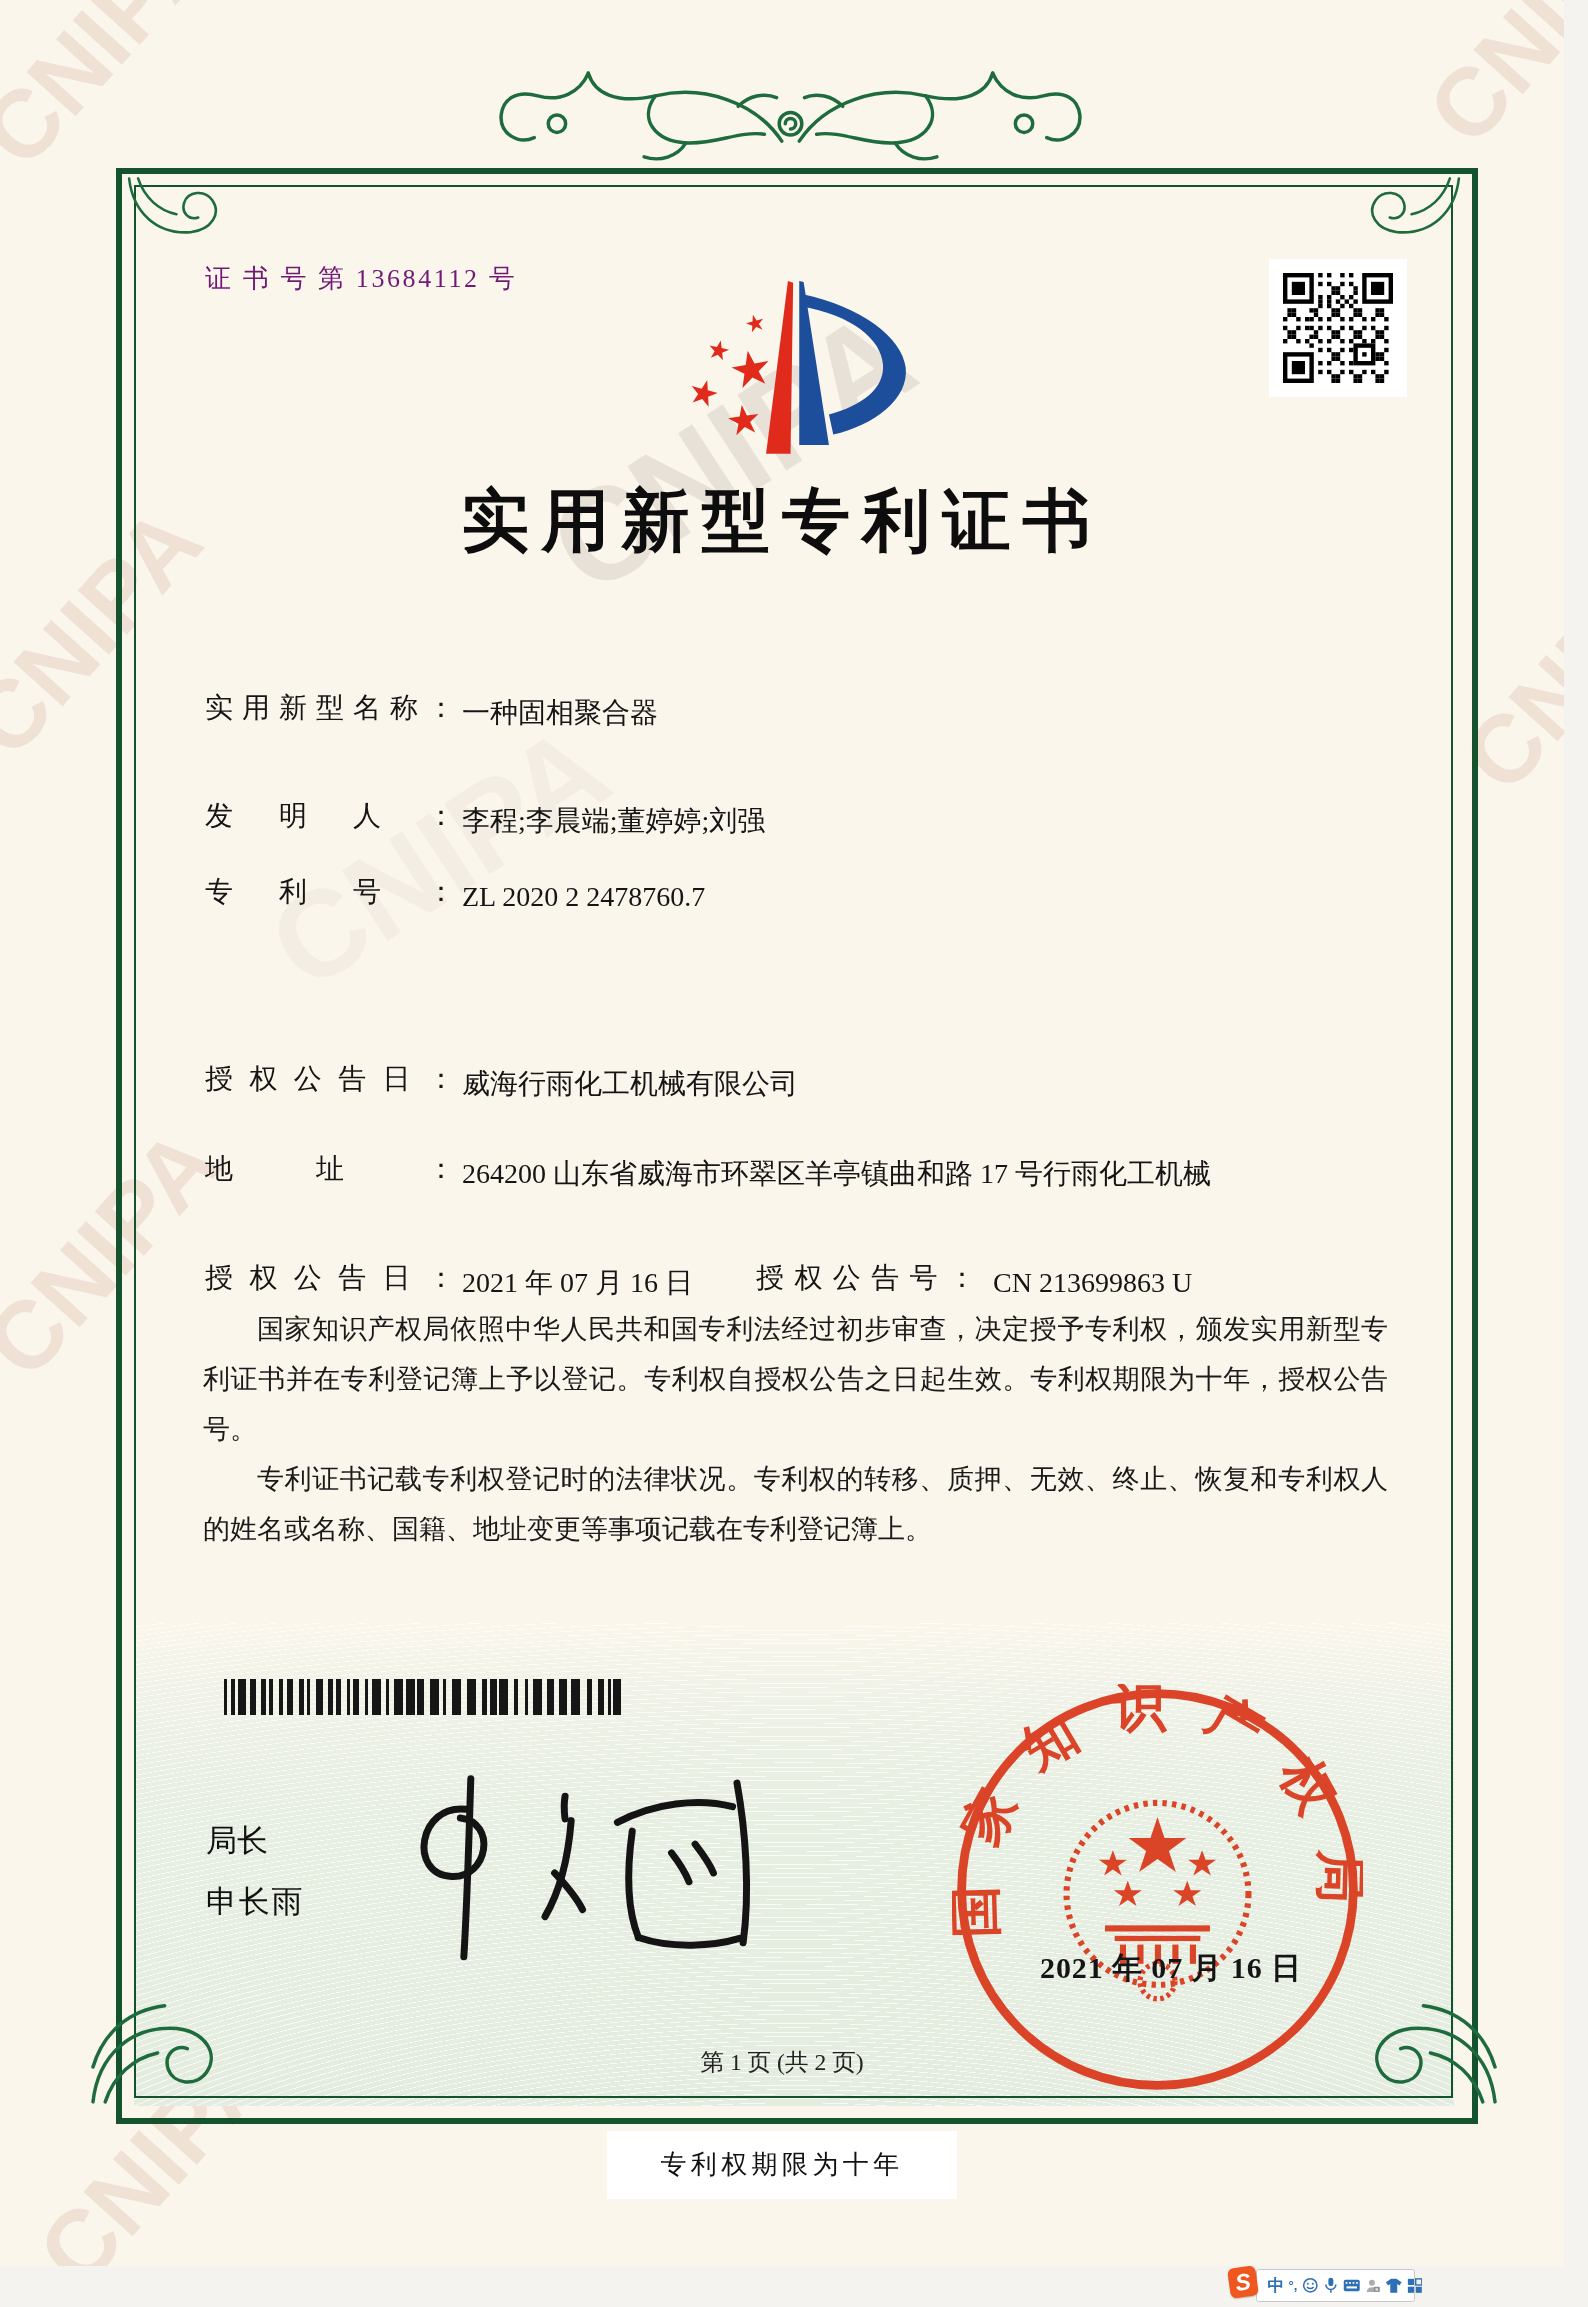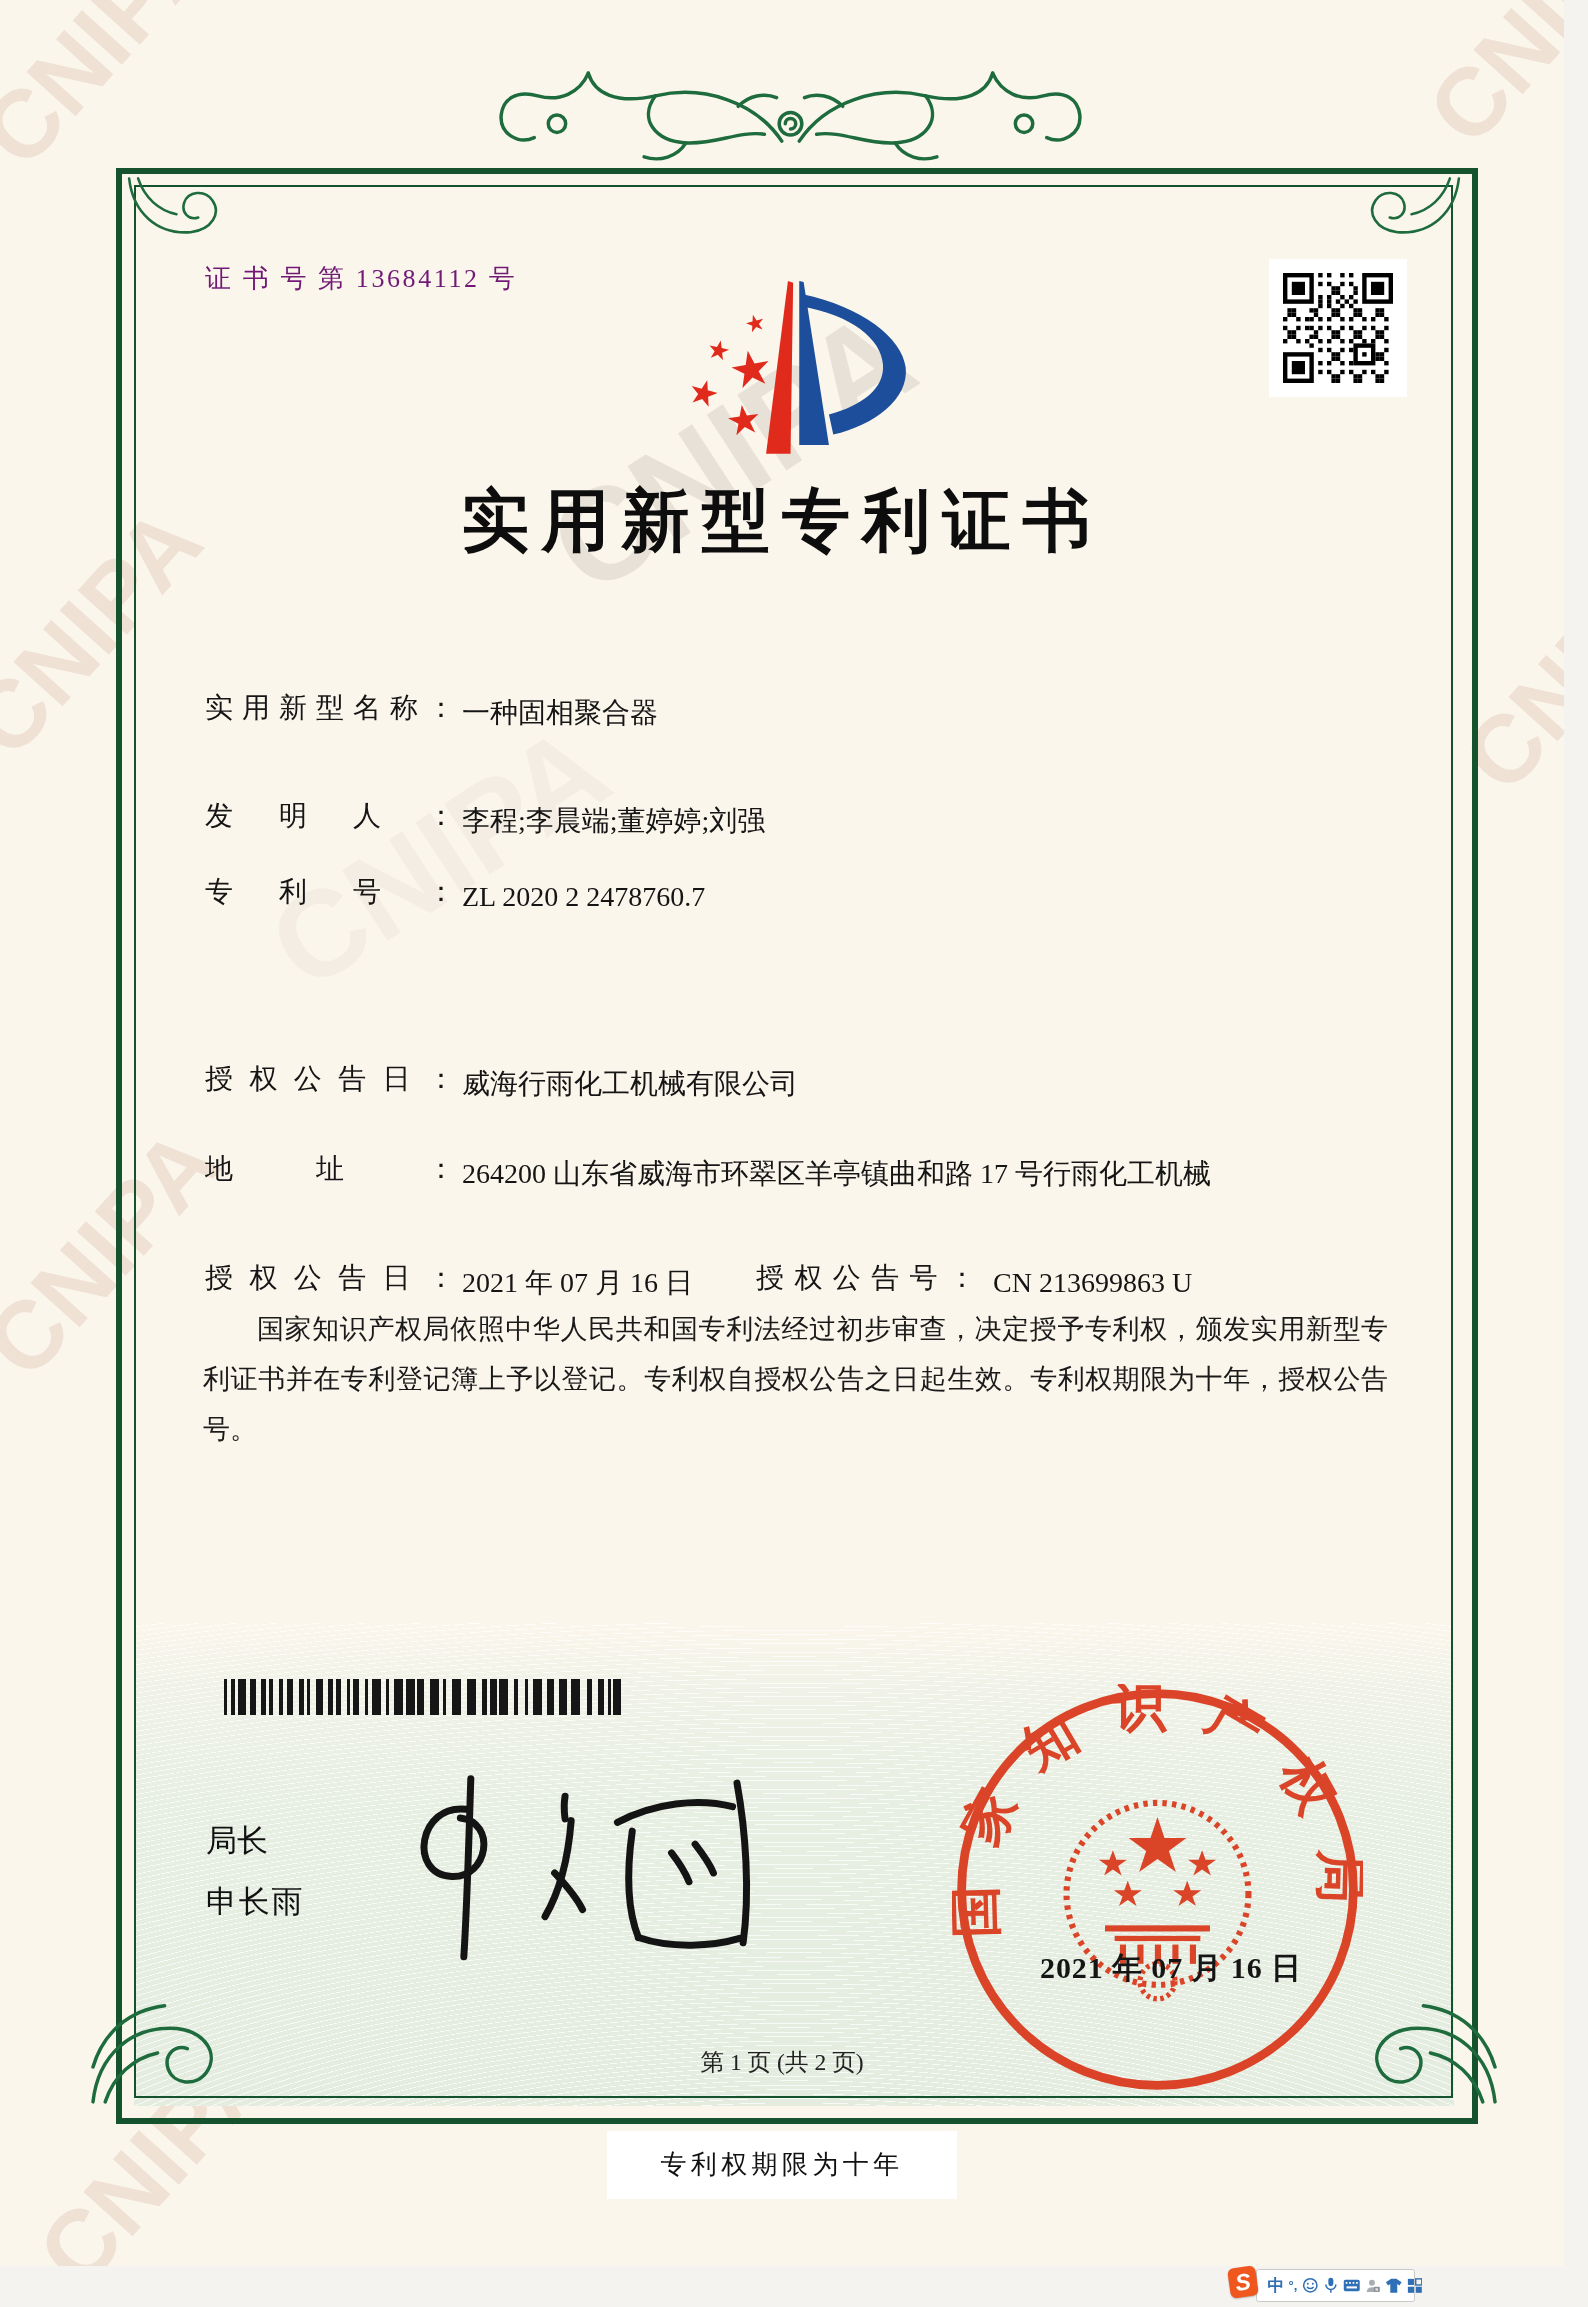--- a/index.html
+++ b/index.html
@@ -339,20 +339,21 @@
   </div>
   <div class="fieldrow r5">
     <span class="flabel">地址：</span><span class="fvalue">264200 山东省威海市环翠区羊亭镇曲和路 17 号行雨化工机械</span>
   </div>
   <div class="fieldrow grant">
     <span class="flabel">授权公告日：</span><span class="fvalue">2021 年 07 月 16 日</span><span class="flabel2">授权公告号：</span><span class="fvalue">CN 213699863 U</span>
   </div>
 
   <div class="paras">
     <p>国家知识产权局依照中华人民共和国专利法经过初步审查，决定授予专利权，颁发实用新型专利证书并在专利登记簿上予以登记。专利权自授权公告之日起生效。专利权期限为十年，授权公告号。</p>
+    <p>专利证书记载专利权登记时的法律状况。专利权的转移、质押、无效、终止、恢复和专利权人的姓名或名称、国籍、地址变更等事项记载在专利登记簿上。</p>
   </div>
 
   <div id="barcode">
       <i style="width:2.6px"></i>
       <b style="width:4.4px"></b>
       <i style="width:4.4px"></i>
       <b style="width:2.6px"></b>
       <i style="width:7.9px"></i>
       <b style="width:4.4px"></b>
       <i style="width:6.1px"></i>

